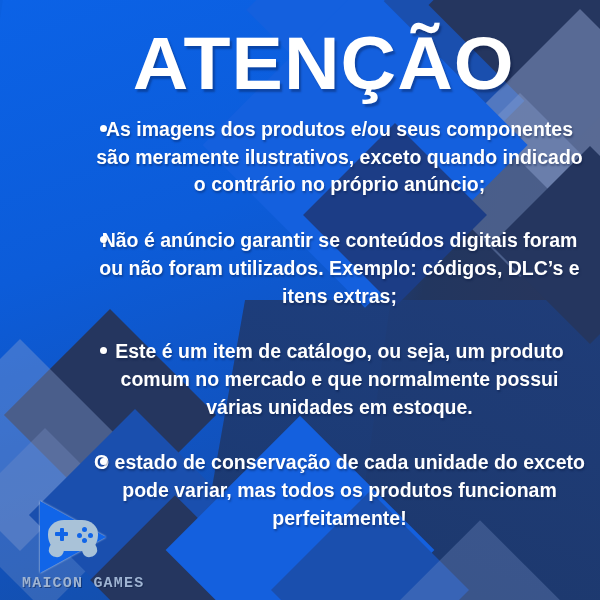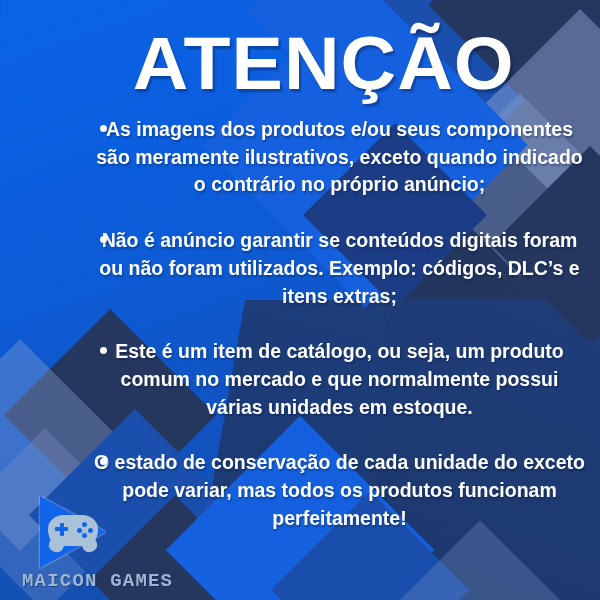--- a/index.html
+++ b/index.html
@@ -180,21 +180,21 @@
     background: #1165e8;
   }
   .bd-top   { right: 11px; top: 7px; }
   .bd-left  { right: 16.5px; top: 12.5px; }
   .bd-right { right: 5.5px;  top: 12.5px; }
   .bd-bot   { right: 11px; top: 18px; }
 
   .logo-text {
     margin-top: 2px;
     font-family: "Liberation Mono", monospace;
-    font-size: 19px;
+    font-size: 15px;
     font-weight: 700;
     letter-spacing: 1.2px;
     color: #9fb4d2;
     text-shadow: 1px 1px 0 rgba(12,30,70,.5);
     white-space: nowrap;
   }
 </style>
 </head>
 <body>
 

